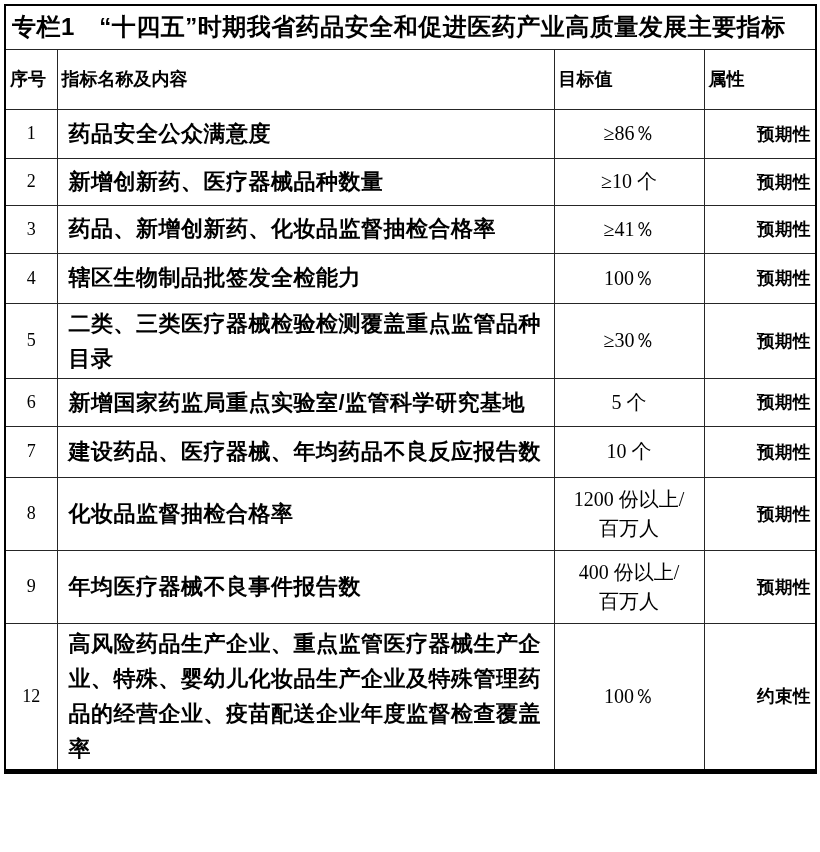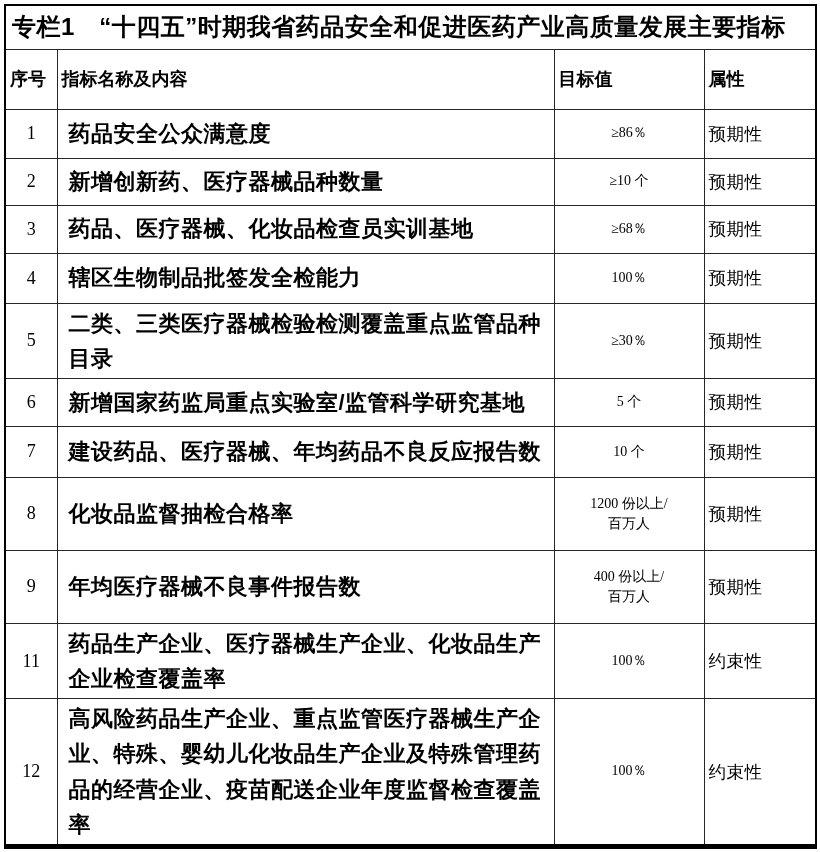--- a/index.html
+++ b/index.html
@@ -66,30 +66,30 @@
     font-size: 22px;
     font-weight: bold;
     text-align: left;
     padding-left: 11px;
     padding-right: 8px;
     line-height: 1.6;
     letter-spacing: 0.5px;
   }
   td.cell-target {
     font-family: "Liberation Serif", "DejaVu Serif", serif;
-    font-size: 14px;
+    font-size: 20px;
     text-align: center;
     white-space: pre-line;
     line-height: 1.45;
     margin-top: 29px;
   }
   td.cell-attr {
     font-size: 17.5px;
-    font-weight: normal;
-    text-align: left;
+    font-weight: bold;
+    text-align: right;
     letter-spacing: 0.5px;
   }
 
   tbody tr:nth-child(1)  { height: 49px; }
   tbody tr:nth-child(2)  { height: 47px; }
   tbody tr:nth-child(3)  { height: 48px; }
   tbody tr:nth-child(4)  { height: 50px; }
   tbody tr:nth-child(5)  { height: 47px; }
   tbody tr:nth-child(6)  { height: 48px; }
   tbody tr:nth-child(7)  { height: 51px; }
@@ -129,22 +129,22 @@
         <td class="cell-attr">预期性</td>
       </tr>
       <tr>
         <td class="cell-no">2</td>
         <td class="cell-name">新增创新药、医疗器械品种数量</td>
         <td class="cell-target">≥10 个</td>
         <td class="cell-attr">预期性</td>
       </tr>
       <tr>
         <td class="cell-no">3</td>
-        <td class="cell-name">药品、医疗器械、化妆品检查员实训基地</td>
-        <td class="cell-target">≥68％</td>
+        <td class="cell-name">药品、新增创新药、化妆品监督抽检合格率</td>
+        <td class="cell-target">≥41％</td>
         <td class="cell-attr">预期性</td>
       </tr>
       <tr>
         <td class="cell-no">4</td>
         <td class="cell-name">辖区生物制品批签发全检能力</td>
         <td class="cell-target">100％</td>
         <td class="cell-attr">预期性</td>
       </tr>
       <tr>
         <td class="cell-no">5</td>
@@ -172,26 +172,20 @@
         <td class="cell-attr">预期性</td>
       </tr>
       <tr>
         <td class="cell-no">9</td>
         <td class="cell-name">年均医疗器械不良事件报告数</td>
         <td class="cell-target">400 份以上/
 百万人</td>
         <td class="cell-attr">预期性</td>
       </tr>
       <tr>
-        <td class="cell-no">11</td>
-        <td class="cell-name">药品生产企业、医疗器械生产企业、化妆品生产企业检查覆盖率</td>
-        <td class="cell-target">100％</td>
-        <td class="cell-attr">约束性</td>
-      </tr>
-      <tr>
         <td class="cell-no">12</td>
         <td class="cell-name">高风险药品生产企业、重点监管医疗器械生产企业、特殊、婴幼儿化妆品生产企业及特殊管理药品的经营企业、疫苗配送企业年度监督检查覆盖率</td>
         <td class="cell-target">100％</td>
         <td class="cell-attr">约束性</td>
       </tr>
     </tbody>
   </table>
 </div>
 
 </body></html>

